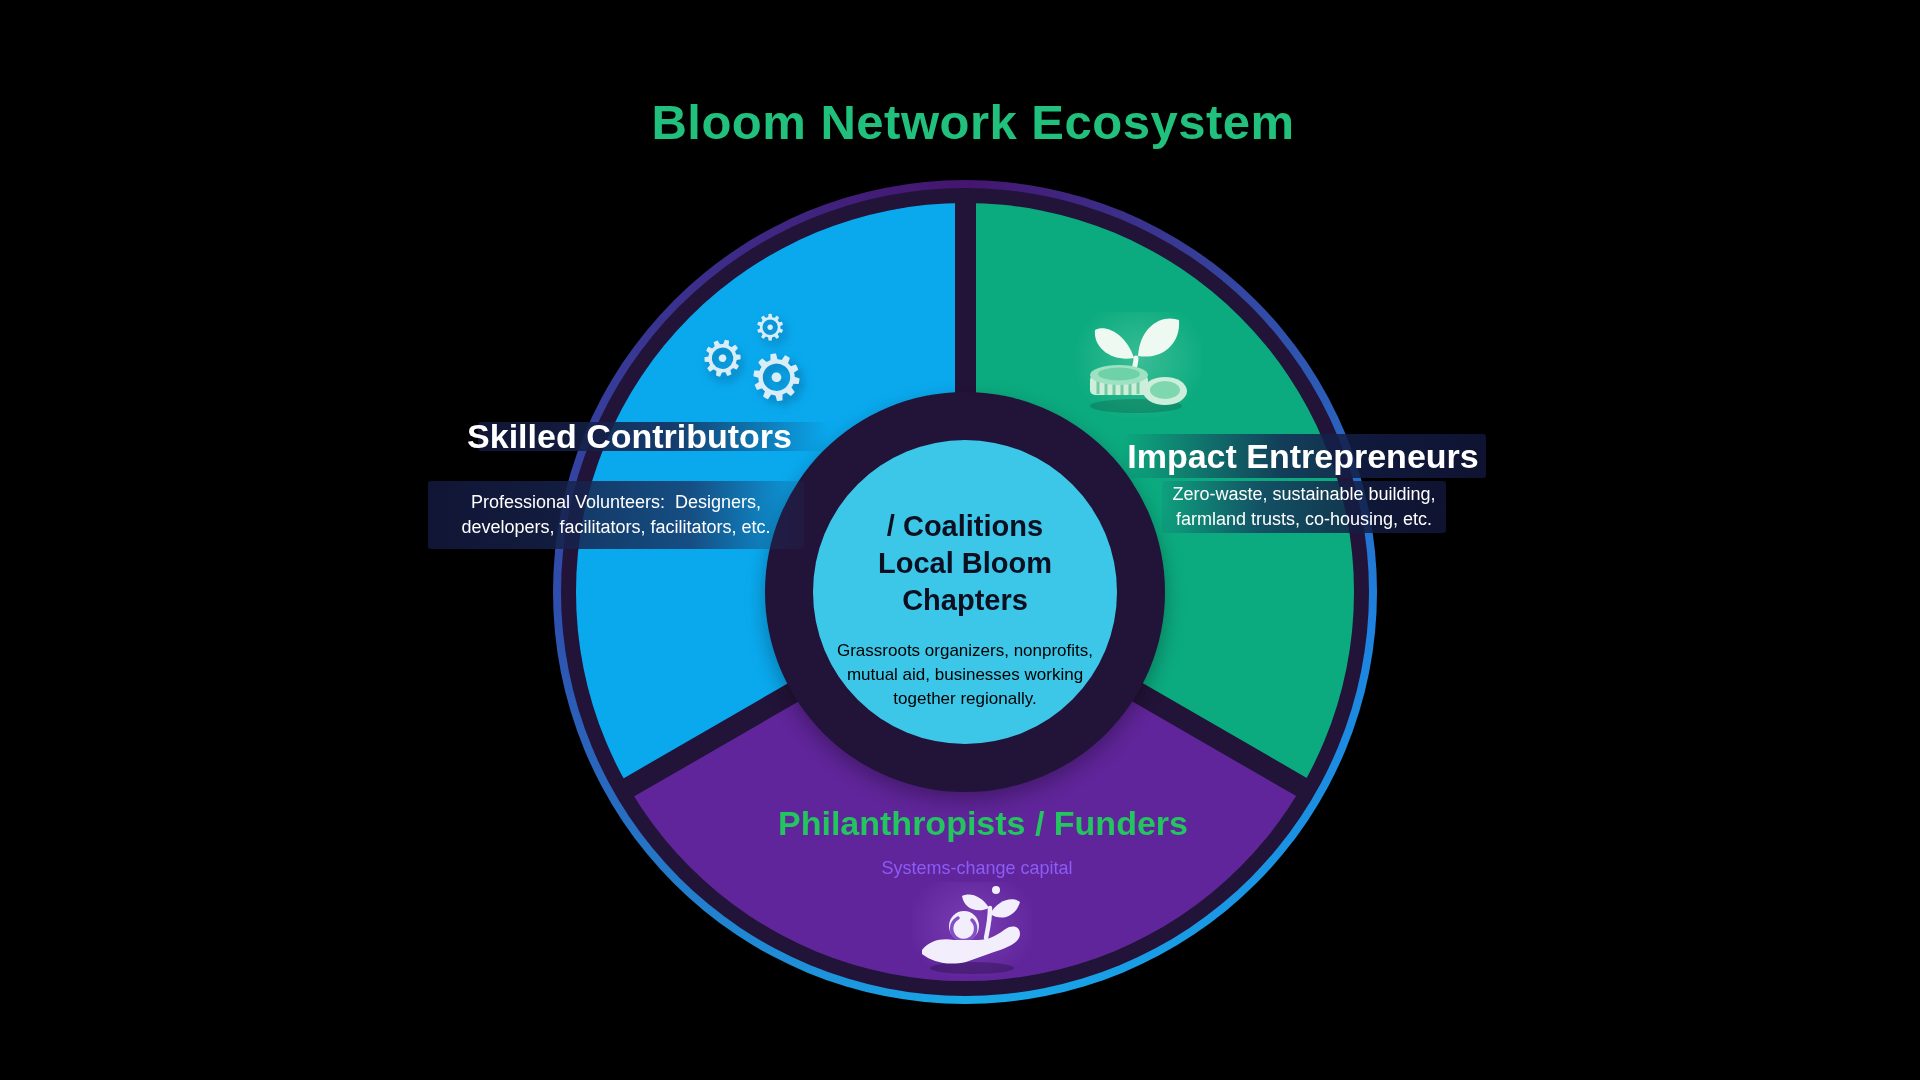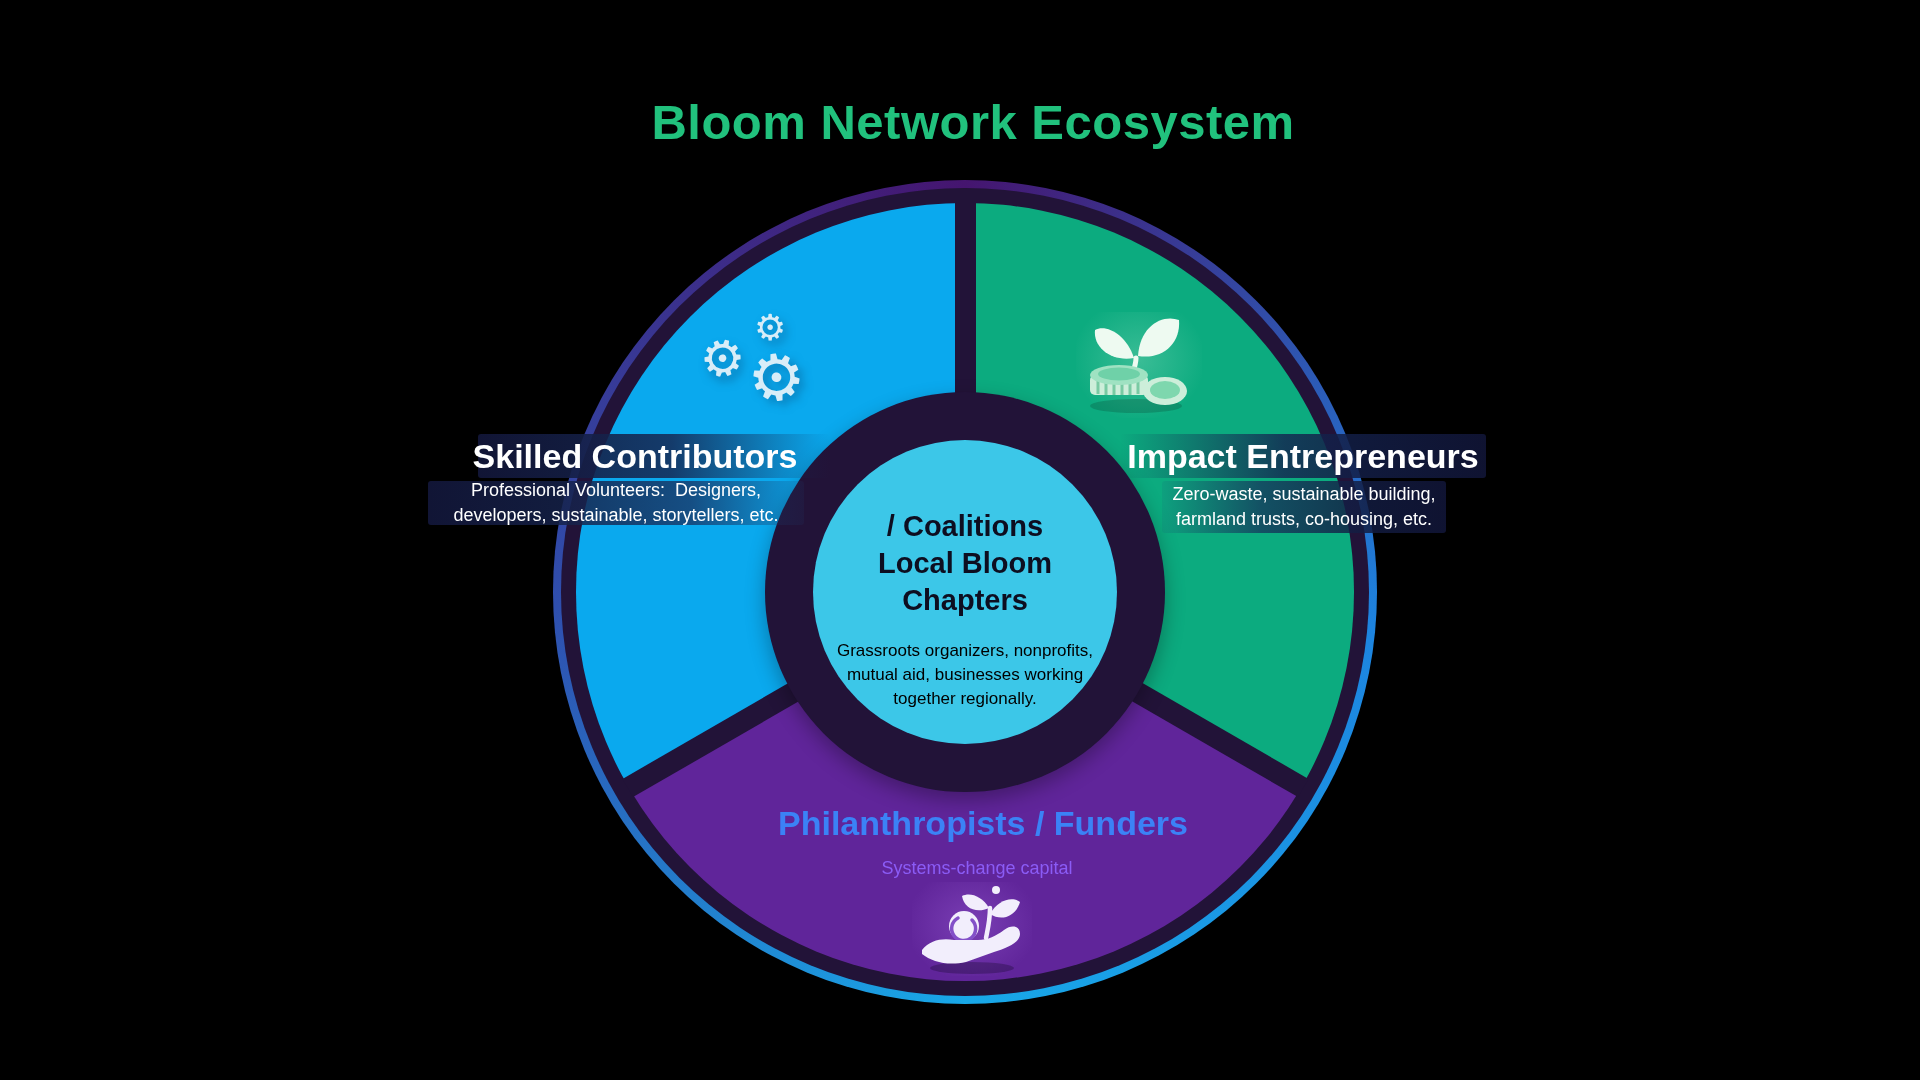--- a/index.html
+++ b/index.html
@@ -25,33 +25,33 @@
   .inner-circle{position:absolute;left:813px;top:440px;width:304px;height:304px;border-radius:50%;
     background:#3cc7e8;display:flex;flex-direction:column;align-items:center;justify-content:center;text-align:center;}
   .center-title{margin-top:34px;font-size:29px;line-height:37px;font-weight:700;color:#0d0e20;}
   .center-body{margin-top:20px;font-size:17px;line-height:24px;color:#000000;}
 
   
   .band{position:absolute;display:flex;align-items:center;justify-content:center;border-radius:3px;}
   .band.col{flex-direction:column;}
   .band-title{font-size:34px;font-weight:700;color:#fff;white-space:nowrap;}
   .sub-line{font-size:18px;line-height:25px;color:#fff;white-space:pre-wrap;}
-  .skilled-title-band{left:478px;top:434px;width:352px;height:44px;
-    background:linear-gradient(90deg,rgba(18,22,56,.95) 0%,rgba(22,40,84,.85) 55%,rgba(30,70,120,0) 100%);}
+  .skilled-title-band{left:478px;top:422px;width:352px;height:29px;
+    background:linear-gradient(90deg,rgba(18,22,56,.95) 0%,rgba(22,40,84,.85) 55%,rgba(30,70,120,0) 100%);justify-content:flex-end;}
   .skilled-title-band .band-title{margin-right:38px;}
-  .skilled-sub-band{left:428px;top:481px;width:376px;height:44px;
+  .skilled-sub-band{left:428px;top:481px;width:376px;height:68px;
     background:linear-gradient(90deg,rgba(18,22,56,.95) 0%,rgba(25,48,96,.75) 70%,rgba(30,70,120,.12) 100%);}
   .impact-title-band{left:1120px;top:434px;width:366px;height:44px;
     background:linear-gradient(270deg,rgba(16,20,52,.95) 0%,rgba(20,36,80,.82) 55%,rgba(30,70,120,0) 100%);}
   .impact-sub-band{left:1162px;top:481px;width:284px;height:52px;
     background:linear-gradient(270deg,rgba(16,20,52,.95) 0%,rgba(22,42,88,.7) 65%,rgba(30,70,120,.1) 100%);}
 
   
   .phil-title{position:absolute;left:983px;top:804px;transform:translateX(-50%);
-    font-size:34px;font-weight:700;color:#3b82f6;white-space:nowrap;}
+    font-size:34px;font-weight:700;color:#22c55e;white-space:nowrap;}
   .phil-sub{position:absolute;left:977px;top:858px;transform:translateX(-50%);
     font-size:18px;color:#8b5cf6;white-space:nowrap;}
 
   
   .gears{position:absolute;left:700px;top:310px;width:132px;height:114px;color:#d8edf8;
     text-shadow:4px 5px 8px rgba(8,80,130,.5);}
   .gear{position:absolute;font-family:"DejaVu Sans", sans-serif;line-height:1;}
   .gear.small{left:54px;top:0;font-size:36px;}
   .gear.med{left:0;top:24px;font-size:50px;transform:rotate(14deg);}
   .gear.large{left:48px;top:36px;font-size:64px;transform:rotate(-8deg);}
@@ -91,21 +91,21 @@
   <div class="gears">
     <span class="gear small">⚙</span>
     <span class="gear med">⚙</span>
     <span class="gear large">⚙</span>
   </div>
   <div class="band skilled-title-band">
     <span class="band-title">Skilled Contributors</span>
   </div>
   <div class="band col skilled-sub-band">
     <span class="sub-line">Professional Volunteers:  Designers,</span>
-    <span class="sub-line">developers, sustainable, storytellers, etc.</span>
+    <span class="sub-line">developers, facilitators, facilitators, etc.</span>
   </div>
 
   <div class="plant-chip">
     <svg width="126" height="106" viewBox="0 0 126 106">
       <ellipse cx="60" cy="94" rx="46" ry="7" fill="rgba(8,60,44,0.25)"></ellipse>
       <path d="M58 46 C50 22 30 12 19 18 C17 36 36 50 58 46 Z" fill="#eefaf1"></path>
       <path d="M62 44 C64 14 86 2 103 8 C105 32 86 48 62 44 Z" fill="#eefaf1"></path>
       <path d="M60 46 C60 52 58 57 56 63" stroke="#eefaf1" stroke-width="5" fill="none" stroke-linecap="round"></path>
       <rect x="14" y="63" width="58" height="20" rx="5" fill="#cdeeda"></rect>
       <path d="M22 64 V82 M30 64 V83 M38 64 V83 M46 64 V83 M54 64 V83 M62 64 V82" stroke="#79caa3" stroke-width="3"></path>

